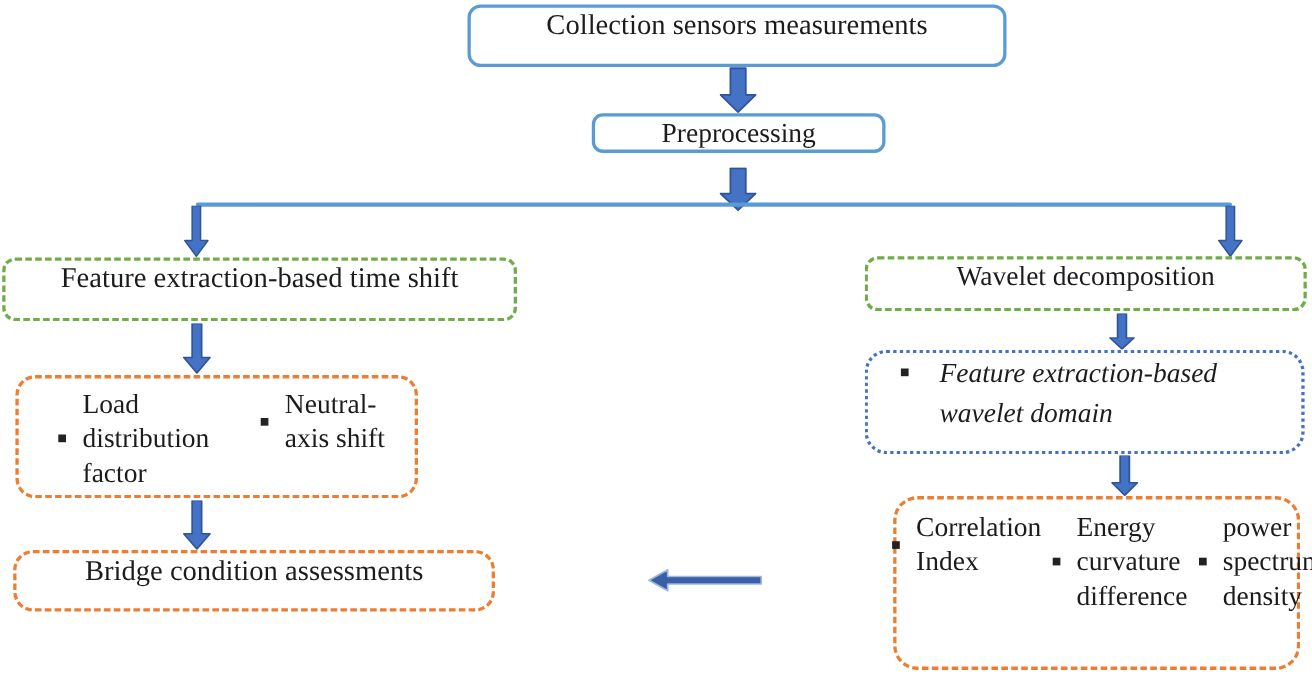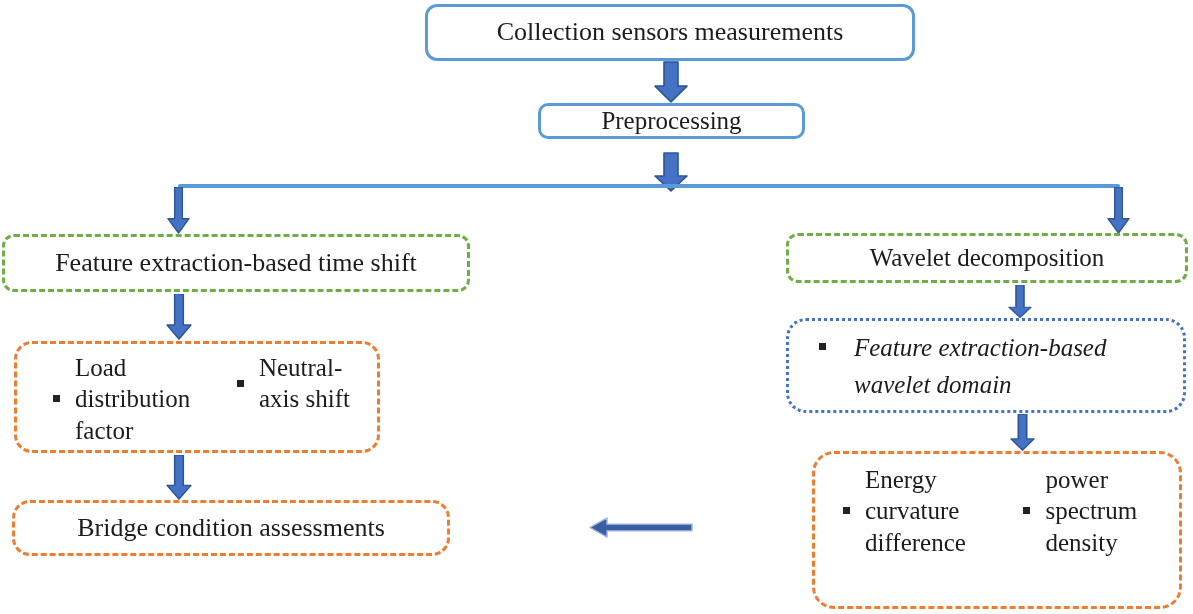--- a/index.html
+++ b/index.html
@@ -18,21 +18,21 @@
     position:relative;
     width:1193px;height:614px;
     background:#fff;
     font-family:"Liberation Serif","DejaVu Serif",serif;
     color:var(--text,#1C1C1C);
     overflow:hidden;
   }
   .node{
     position:absolute;
     box-sizing:border-box;
-    display:flex;align-items:center;justify-content:center;
+    display:flex;align-items:flex-start;justify-content:center;
     text-align:center;
     font-size:25px;
     line-height:1.25;
     background:#fff;
   }
   .blue-solid{border:3px solid var(--box-blue,#5B9BD5);border-radius:12px;}
   .green-dash{border:3px dashed var(--green-dashed,#70AD47);border-radius:12px;}
   .orange-dash{border:3px dashed var(--orange-dashed,#ED7D31);border-radius:18px;}
   .blue-dot{border:3px dotted var(--blue-dotted,#4472C4);border-radius:20px;}
   .list{
@@ -143,20 +143,24 @@
 
   <div class="arrow" style="left:1010px;top:414px;">
     <svg width="25" height="37" viewBox="0 0 24 46" preserveAspectRatio="none">
       <polygon points="8,0 16,0 16,31 23,31 12,45 1,31 8,31" fill="var(--arrow-fill,#4472C4)" stroke="var(--arrow-stroke,#2F5597)" stroke-width="1.6" stroke-linejoin="round"></polygon>
     </svg>
   </div>
 
   <div class="node orange-dash list" style="left:812px;top:451px;width:370px;height:158px;padding:10px 8px 10px 28px;gap:10px;border-radius:22px;">
     <div class="bullet-row">
       <span class="bullet"></span>
+      <span>Correlation Index</span>
+    </div>
+    <div class="bullet-row">
+      <span class="bullet"></span>
       <span>Energy curvature difference</span>
     </div>
     <div class="bullet-row">
       <span class="bullet"></span>
       <span>power spectrum density</span>
     </div>
   </div>
 
   <div class="arrow" style="left:588px;top:516px;">
     <svg width="106" height="23" viewBox="0 0 106 24" preserveAspectRatio="none">

